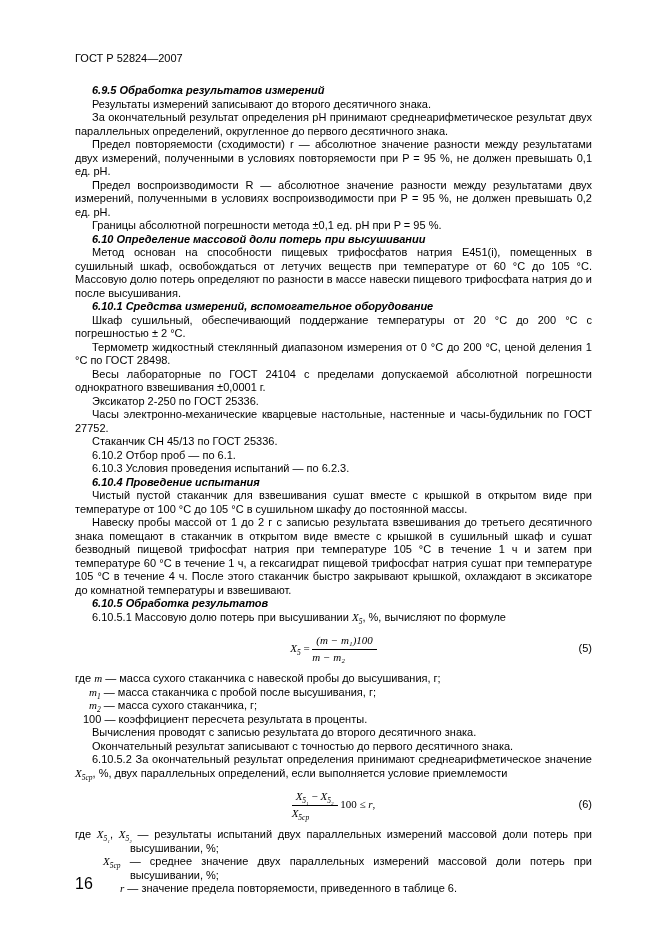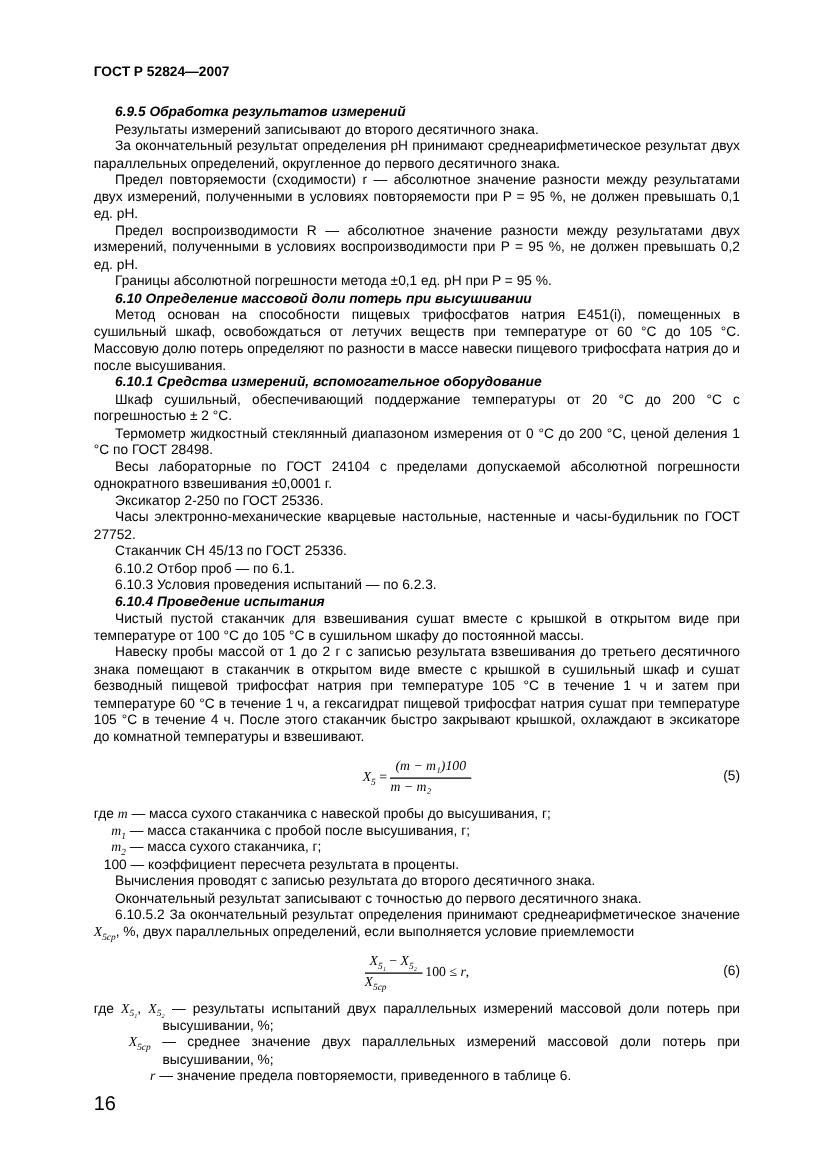--- a/index.html
+++ b/index.html
@@ -11,21 +11,21 @@
     color: #000000;
     font-family: "Liberation Sans", sans-serif;
     font-size: 11px;
     line-height: 13.5px;
     overflow: hidden;
   }
   .doc-header {
     position: absolute;
     top: 52px;
     left: 75px;
-    font-weight: bold;
+    font-weight: normal;
     font-size: 11px;
   }
   .content {
     position: absolute;
     top: 84px;
     left: 75px;
     width: 517px;
     text-align: justify;
   }
   p.para, p.heading { margin: 0; text-indent: 17px; }
@@ -84,21 +84,23 @@
     <p class="para">Термометр жидкостный стеклянный диапазоном измерения от 0 °С до 200 °С, ценой деления 1 °С по ГОСТ 28498.</p>
     <p class="para">Весы лабораторные по ГОСТ 24104 с пределами допускаемой абсолютной погрешности однократного взвешивания ±0,0001 г.</p>
     <p class="para">Эксикатор 2-250 по ГОСТ 25336.</p>
     <p class="para">Часы электронно-механические кварцевые настольные, настенные и часы-будильник по ГОСТ 27752.</p>
     <p class="para">Стаканчик СН 45/13 по ГОСТ 25336.</p>
     <p class="para">6.10.2 Отбор проб — по 6.1.</p>
     <p class="para">6.10.3 Условия проведения испытаний — по 6.2.3.</p>
     <p class="heading">6.10.4 Проведение испытания</p>
     <p class="para">Чистый пустой стаканчик для взвешивания сушат вместе с крышкой в открытом виде при температуре от 100 °С до 105 °С в сушильном шкафу до постоянной массы.</p>
     <p class="para">Навеску пробы массой от 1 до 2 г с записью результата взвешивания до третьего десятичного знака помещают в стаканчик в открытом виде вместе с крышкой в сушильный шкаф и сушат безводный пищевой трифосфат натрия при температуре 105 °С в течение 1 ч и затем при температуре 60 °С в течение 1 ч, а гексагидрат пищевой трифосфат натрия сушат при температуре 105 °С в течение 4 ч. После этого стаканчик быстро закрывают крышкой, охлаждают в эксикаторе до комнатной температуры и взвешивают.</p>
+    <p class="heading">6.10.5 Обработка результатов</p>
 
+    <p class="para"><span>6.10.5.1 Массовую долю потерь при высушивании </span><span class="var">X</span><sub class="vsub">5</sub><span>, %, вычисляют по формуле</span></p>
 
     <div class="formula-row">
       <span class="formula-body">
         <span class="var">X</span><sub class="vsub">5</sub>
         <span>=</span>
         <span class="fraction">
           <span class="frac-num var">(m − m₁)100</span>
           <span class="frac-den var">m − m₂</span>
         </span>
       </span>

